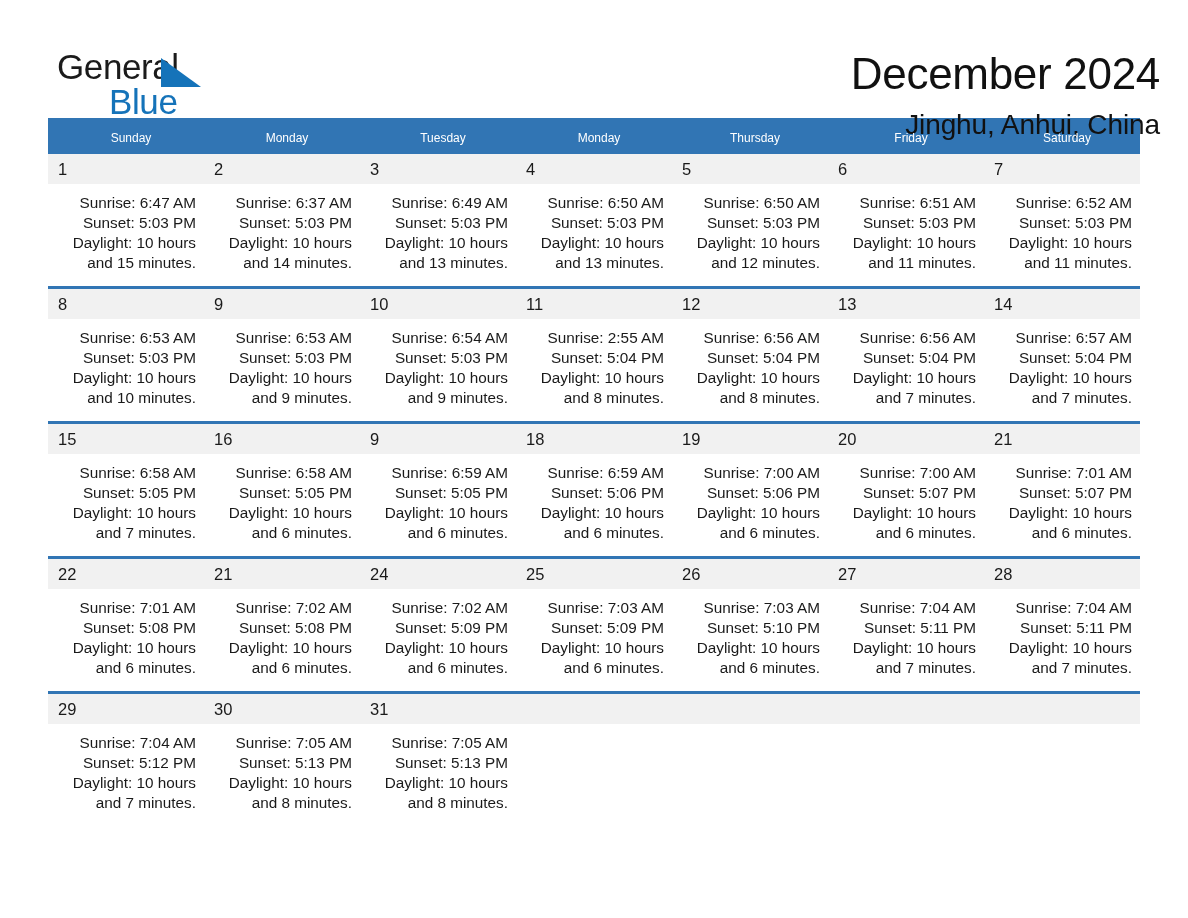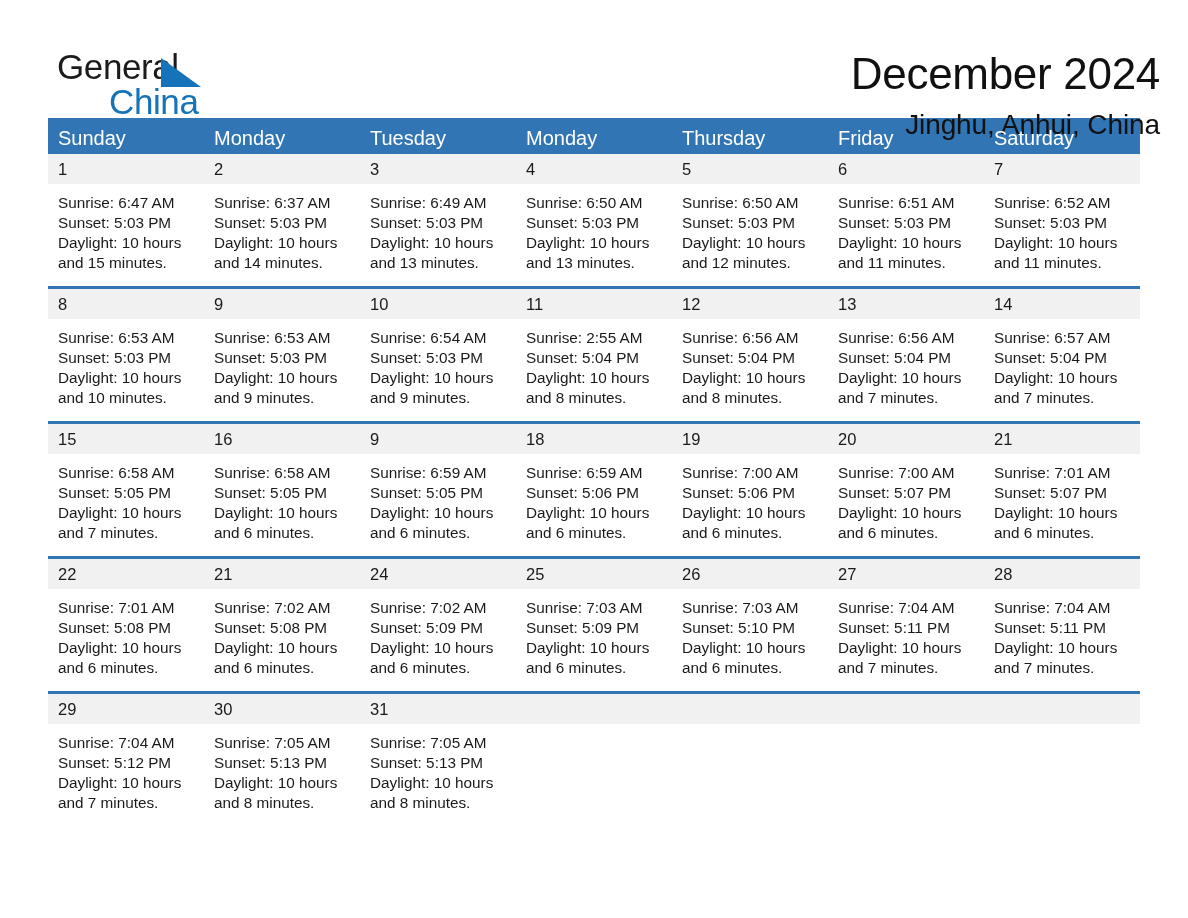--- a/index.html
+++ b/index.html
@@ -93,22 +93,22 @@
     margin: 5px auto 0 auto;
     border-collapse: collapse;
     table-layout: fixed;
   }
   .calendar col { width: 156px; }
 
   thead th {
     background: #3175b4;
     color: #ffffff;
     font-weight: normal;
-    font-size: 20px;
-    text-align: left;
+    font-size: 12px;
+    text-align: center;
     padding: 8px 0 0 10px;
     height: 34px;
     line-height: 17px;
   }
 
   tbody td {
     vertical-align: top;
     padding: 0;
     border-top: 3px solid #3175b4;
     height: 135px;
@@ -124,35 +124,36 @@
     color: #1a1a1a;
     padding: 6px 0 6px 10px;
     height: 30px;
   }
   .info {
     padding: 9px 8px 0 10px;
     font-size: 15.3px;
     line-height: 20.2px;
     color: #1a1a1a;
     white-space: pre-line;
+    text-align: right;
   }
   td.empty .daynum { background: #f1f1f1; }
   td.empty .info { min-height: 1px; }
 </style>
 </head>
 <body>
 
 <div class="page">
 
   <div class="header">
 
     <div class="logo">
       <span class="logo-general">General</span>
       <span class="logo-tri"></span>
-      <span class="logo-blue">China</span>
+      <span class="logo-blue">Blue</span>
     </div>
 
     <div class="title-block">
       <h1 class="month-title">December 2024</h1>
       <div class="location">Jinghu, Anhui, China</div>
     </div>
 
   </div>
 
   <table class="calendar">

